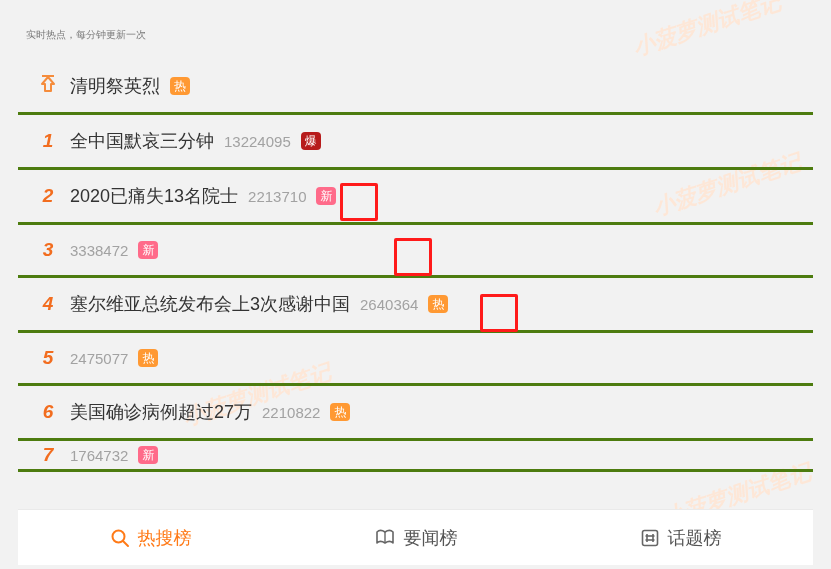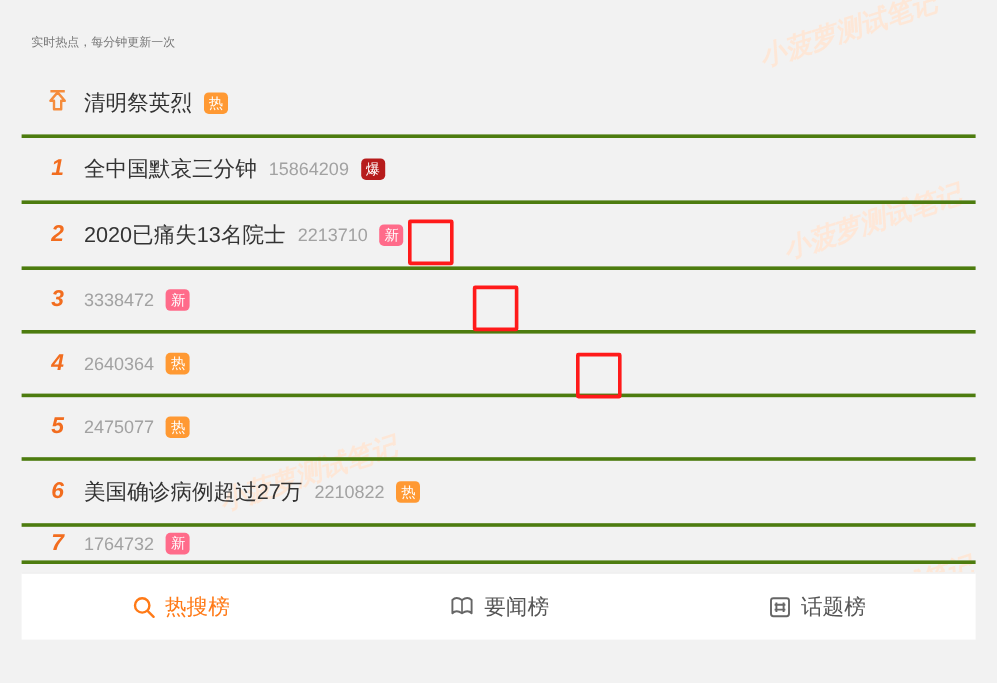--- a/index.html
+++ b/index.html
@@ -80,21 +80,21 @@
     border:3px solid #ff1a1a;
     border-radius:2px;
     pointer-events:none;
   }
   .annot.a1 { left:322px; top:155px; width:38px; height:38px; }
   .annot.a2 { left:376px; top:210px; width:38px; height:38px; }
   .annot.a3 { left:462px; top:266px; width:38px; height:38px; }
 
   .tabs {
     position:absolute;
-    left:18px; right:18px; bottom:36px;
+    left:18px; right:18px; bottom:4px;
     height:56px;
     background:#fff;
     display:flex;
     border-top:1px solid #eaeaea;
   }
   .tab {
     flex:1;
     display:flex;
     align-items:center;
     justify-content:center;
@@ -131,39 +131,40 @@
             <line x1="2" y1="1" x2="14" y2="1" stroke="#f58c3c" stroke-width="2"></line>
           </svg>
       </span>
       <span class="title">清明祭英烈</span>
       <span class="badge hot">热</span>
     </div>
 
     <div class="row">
       <span class="rank">1</span>
       <span class="title">全中国默哀三分钟</span>
-      <span class="count">15864209</span>
+      <span class="count">13224095</span>
       <span class="badge boom">爆</span>
     </div>
 
     <div class="row">
       <span class="rank">2</span>
       <span class="title">2020已痛失13名院士</span>
       <span class="count">2213710</span>
       <span class="badge new">新</span>
     </div>
 
     <div class="row">
       <span class="rank">3</span>
       <span class="count">3338472</span>
       <span class="badge new">新</span>
     </div>
 
     <div class="row">
       <span class="rank">4</span>
+      <span class="title">塞尔维亚总统发布会上3次感谢中国</span>
       <span class="count">2640364</span>
       <span class="badge hot">热</span>
     </div>
 
     <div class="row">
       <span class="rank">5</span>
       <span class="count">2475077</span>
       <span class="badge hot">热</span>
     </div>
 

